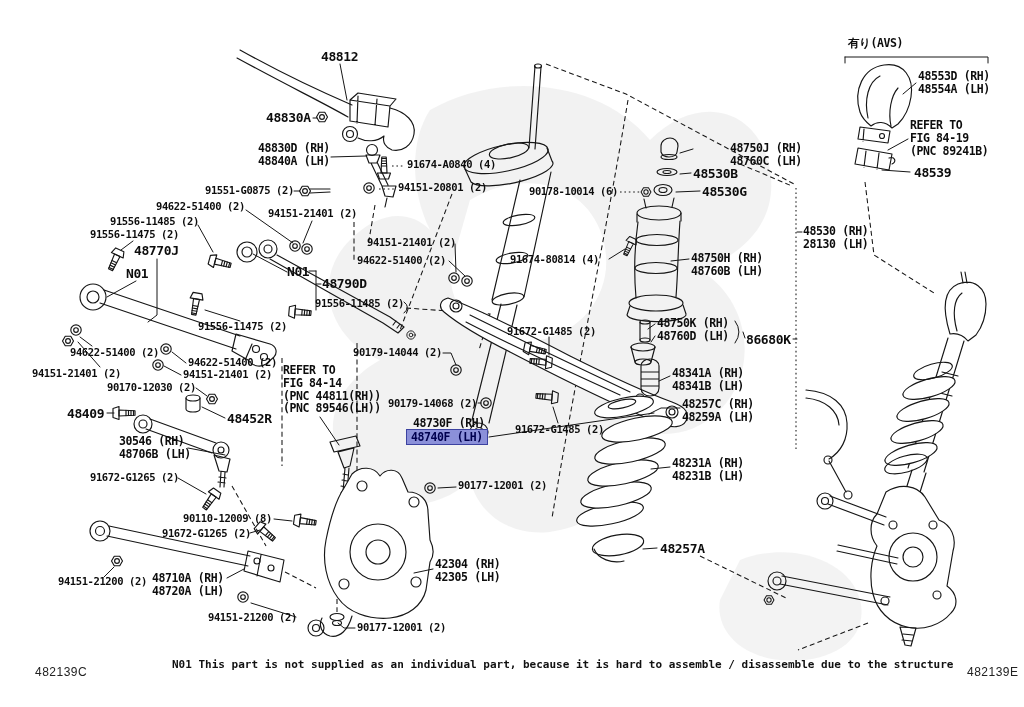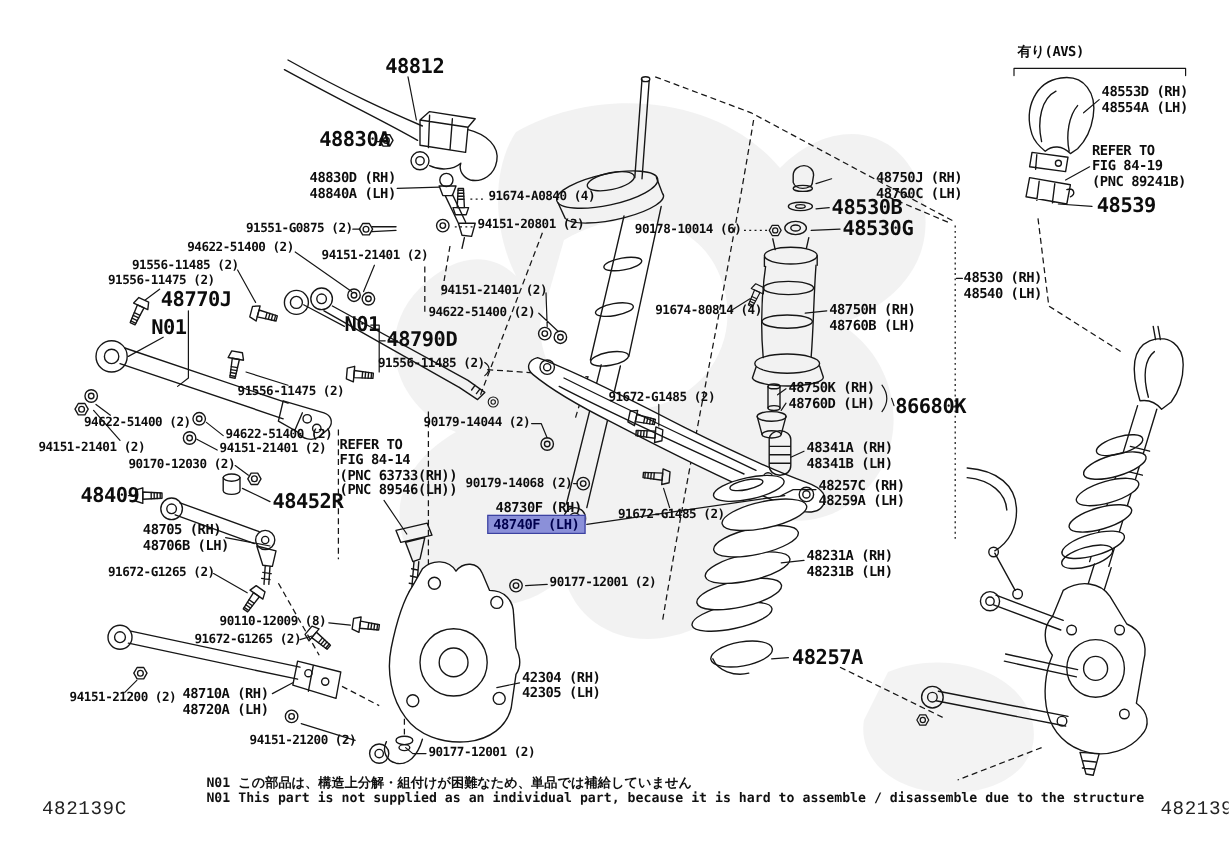--- a/index.html
+++ b/index.html
@@ -7,28 +7,28 @@
          font-family:"DejaVu Sans Mono",monospace;}
   svg.art{position:absolute;left:0;top:0}
   .ln{fill:none;stroke:#161616;stroke-width:1.15;stroke-linecap:round;stroke-linejoin:round}
   .lnf{fill:#ffffff;stroke:#161616;stroke-width:1.15;stroke-linejoin:round}
   .dash{fill:none;stroke:#161616;stroke-width:1.05;stroke-dasharray:5 3.2}
   .dot{fill:none;stroke:#161616;stroke-width:1.05;stroke-dasharray:1.6 2.8}
   .wm{fill:#e7e7e7;stroke:none}
   .lbl{position:absolute;font-weight:bold;color:#0d0d0d;white-space:nowrap;letter-spacing:-0.4px}
   .sm{font-size:10.5px;line-height:11.5px}
   .lg{font-size:11.5px;line-height:12.8px}
-  .xl{font-size:17px;line-height:13px}
+  .xl{font-size:13px;line-height:13px}
   .pair{display:flex;flex-direction:column}
   .hl{background:var(--hl,#8b90d9);border:1.5px solid var(--hlb,#3c42a0);
       color:var(--hlt,#00004f);padding:0 4px;line-height:14px}
   .note{position:absolute;font-weight:bold;font-size:11px;color:#111;white-space:nowrap;
         font-family:"DejaVu Sans Mono","DejaVu Sans",monospace}
-  .code{position:absolute;font-family:Liberation Mono, monospace;
-        font-size:16px;color:#222;letter-spacing:.5px;white-space:nowrap}
+  .code{position:absolute;font-family:Liberation Sans, sans-serif;
+        font-size:12px;color:#222;letter-spacing:.5px;white-space:nowrap}
 </style>
 </head>
 <body>
 
 <div class="stage">
 
 <svg class="art" width="1024" height="707" viewBox="0 0 1024 707">
   <defs>
     <g id="bolt">
       <path class="ln" d="M-9,-4.5 L-3,-6.5 L-3,6.5 L-9,4.5 Z"></path>
@@ -278,65 +278,65 @@
   <div class="lbl sm" style="left:315px;top:298px">91556-11485 (2)</div>
   <div class="lbl sm" style="left:198px;top:321px">91556-11475 (2)</div>
   <div class="lbl sm" style="left:70px;top:347px">94622-51400 (2)</div>
   <div class="lbl sm" style="left:32px;top:368px">94151-21401 (2)</div>
   <div class="lbl sm" style="left:188px;top:357px">94622-51400 (2)</div>
   <div class="lbl sm" style="left:183px;top:369px">94151-21401 (2)</div>
   <div class="lbl sm" style="left:107px;top:382px">90170-12030 (2)</div>
   <div class="lbl xl" style="left:67px;top:407px">48409</div>
   <div class="lbl xl" style="left:227px;top:412px">48452R</div>
   <div class="lbl lg pair" style="left:119px;top:435px">
-    <div>48705 (RH)</div>
+    <div>30546 (RH)</div>
     <div>48706B (LH)</div>
   </div>
   <div class="lbl sm" style="left:90px;top:472px">91672-G1265 (2)</div>
   <div class="lbl sm" style="left:183px;top:513px">90110-12009 (8)</div>
   <div class="lbl sm" style="left:162px;top:528px">91672-G1265 (2)</div>
   <div class="lbl sm" style="left:58px;top:576px">94151-21200 (2)</div>
   <div class="lbl lg pair" style="left:152px;top:572px">
     <div>48710A (RH)</div>
     <div>48720A (LH)</div>
   </div>
   <div class="lbl sm" style="left:208px;top:612px">94151-21200 (2)</div>
   <div class="lbl sm" style="left:357px;top:622px">90177-12001 (2)</div>
   <div class="lbl lg pair" style="left:435px;top:558px">
     <div>42304 (RH)</div>
     <div>42305 (LH)</div>
   </div>
   <div class="lbl lg pair" style="left:283px;top:364px">
     <div>REFER TO</div>
     <div>FIG 84-14</div>
-    <div>(PNC 63733(RH))</div>
+    <div>(PNC 44811(RH))</div>
     <div>(PNC 89546(LH))</div>
   </div>
   <div class="lbl sm" style="left:353px;top:347px">90179-14044 (2)</div>
   <div class="lbl sm" style="left:388px;top:398px">90179-14068 (2)</div>
   <div class="lbl lg" style="left:413px;top:417px">48730F (RH)</div>
   <div class="lbl lg hl" style="left:406px;top:429px">48740F (LH)</div>
   <div class="lbl sm" style="left:507px;top:326px">91672-G1485 (2)</div>
   <div class="lbl sm" style="left:515px;top:424px">91672-G1485 (2)</div>
   <div class="lbl sm" style="left:458px;top:480px">90177-12001 (2)</div>
-  <div class="lbl sm" style="left:546px;top:254px">91674-80814 (4)</div>
+  <div class="lbl sm" style="left:510px;top:254px">91674-80814 (4)</div>
   <div class="lbl sm" style="left:529px;top:186px">90178-10014 (6)</div>
   <div class="lbl lg pair" style="left:730px;top:142px">
     <div>48750J (RH)</div>
     <div>48760C (LH)</div>
   </div>
   <div class="lbl xl" style="left:693px;top:167px">48530B</div>
   <div class="lbl xl" style="left:702px;top:185px">48530G</div>
   <div class="lbl lg pair" style="left:691px;top:252px">
     <div>48750H (RH)</div>
     <div>48760B (LH)</div>
   </div>
   <div class="lbl lg pair" style="left:803px;top:225px">
     <div>48530 (RH)</div>
-    <div>48540 (LH)</div>
+    <div>28130 (LH)</div>
   </div>
   <div class="lbl lg pair" style="left:657px;top:317px">
     <div>48750K (RH)</div>
     <div>48760D (LH)</div>
   </div>
   <div class="lbl xl" style="left:746px;top:333px">86680K</div>
   <div class="lbl lg pair" style="left:672px;top:367px">
     <div>48341A (RH)</div>
     <div>48341B (LH)</div>
   </div>
@@ -355,18 +355,17 @@
     <div>48553D (RH)</div>
     <div>48554A (LH)</div>
   </div>
   <div class="lbl lg pair" style="left:910px;top:119px">
     <div>REFER TO</div>
     <div>FIG 84-19</div>
     <div>(PNC 89241B)</div>
   </div>
   <div class="lbl xl" style="left:914px;top:166px">48539</div>
 
-  <div class="note" style="left:172px;top:645px">N01 この部品は、構造上分解・組付けが困難なため、単品では補給していません</div>
   <div class="note" style="left:172px;top:658px">N01 This part is not supplied as an individual part, because it is hard to assemble / disassemble due to the structure</div>
   <div class="code" style="left:35px;top:665px">482139C</div>
   <div class="code" style="left:967px;top:665px">482139E</div>
 
 </div>
 
 </body></html>

